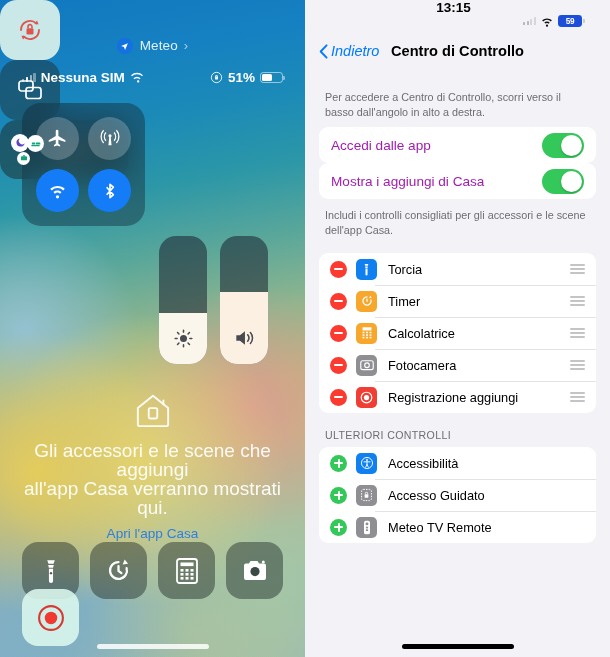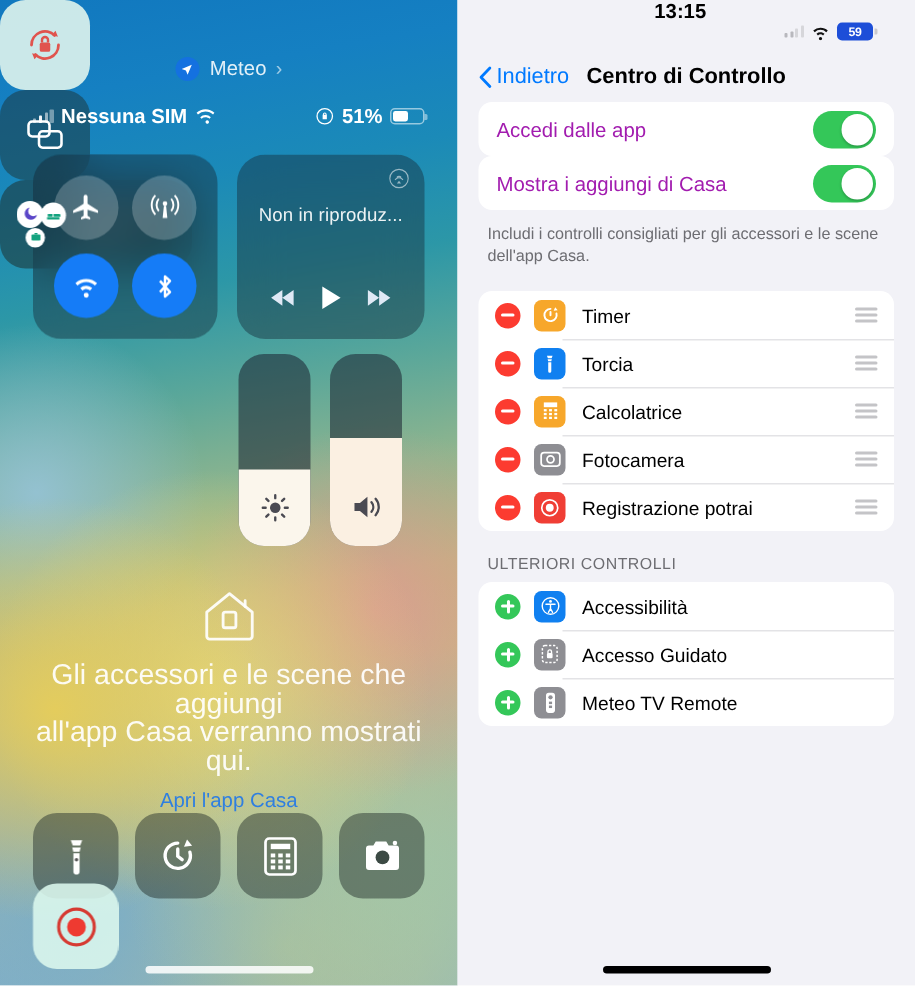--- a/index.html
+++ b/index.html
@@ -122,21 +122,21 @@
   .sig-d i { width:2.3px; background:#b8b8bd; border-radius:.6px; display:block; }
   .sig-d i:nth-child(1){height:3px} .sig-d i:nth-child(2){height:4.5px}
   .sig-d i:nth-child(3){height:6px;background:#d6d6da} .sig-d i:nth-child(4){height:8px;background:#d6d6da}
   .batt-g { width:24px; height:12px; border-radius:3.4px; background:#1d4ed8; position:relative;
             display:flex; align-items:center; justify-content:center; }
   .batt-g::after { content:""; position:absolute; right:-3px; top:3.5px; width:1.9px; height:4.6px;
                    background:#c9c9ce; border-radius:0 1px 1px 0; }
   .batt-g span { font-size:8.2px; font-weight:700; color:#fff; letter-spacing:-.2px; }
 
   .st-nav { height: 34px; display:flex; align-items:center; padding: 0 14px; position: relative; }
-  .st-back { display:flex; align-items:center; gap:3px; color:#007aff; font-size:14.5px; }
+  .st-back { display:flex; align-items:center; gap:3px; color:#007aff; font-size:14.5px;font-style:italic; }
   .st-title { position:absolute; left:0; width:100%; text-align:center; font-size:14.6px;
               font-weight:700; color:#000; pointer-events:none; }
 
   .st-scroll { padding: 0 14px; }
   .st-foot { color: #6d6d72; font-size: 10.8px; line-height: 14.5px; padding: 22px 6px 8px 6px; }
   .st-foot.tight { padding-top: 9px; padding-bottom: 16px; }
   .st-header { color: #6d6d72; font-size: 10.6px; letter-spacing: .35px;
                padding: 16px 6px 6px 6px; text-transform: uppercase; }
 
   .card { background:#fff; border-radius: 9px; overflow:hidden; }
@@ -230,47 +230,20 @@
             </svg>
           </div>
           <div class="cbtn blue">
             <svg width="20" height="20" viewBox="0 0 24 24">
                 <path fill="none" stroke="#fff" stroke-width="2" stroke-linejoin="round" d="M8 7.5l8 9L12 20V4l4 3.5-8 9"></path>
               </svg>
           </div>
         </div>
       </div>
 
-      <div class="mod mod-media">
-        <span class="media-air">
-          <svg width="14" height="14" viewBox="0 0 24 24">
-              <circle cx="12" cy="12" r="10.5" fill="none" stroke="#fff" stroke-width="1.3"></circle>
-              <path fill="none" stroke="#fff" stroke-width="1.3" d="M7.5 13.5a5.5 5.5 0 019 0M9.6 10.8a3 3 0 014.8 0"></path>
-              <path fill="#fff" d="M12 14.5l2.4 3.2H9.6z"></path>
-            </svg>
-        </span>
-        <div class="media-title">Non in riproduz...</div>
-        <div class="media-ctrl">
-          <span>
-            <svg width="18" height="13" viewBox="0 0 24 16">
-                <path fill="#dfe9f5" d="M11 8l10-7v14zM1 8l10-7v14z"></path>
-              </svg>
-          </span>
-          <span>
-            <svg width="15" height="17" viewBox="0 0 16 18">
-                <path fill="#fff" d="M2 1l13 8-13 8z"></path>
-              </svg>
-          </span>
-          <span>
-            <svg width="18" height="13" viewBox="0 0 24 16">
-                <path fill="#dfe9f5" d="M13 8L3 1v14zM23 8L13 1v14z"></path>
-              </svg>
-          </span>
-        </div>
-      </div>
 
       <div class="mod-rot">
         <svg width="30" height="30" viewBox="0 0 24 24">
           <path fill="none" stroke="#e0544e" stroke-width="1.5" stroke-linecap="round" d="M19.2 12a7.2 7.2 0 01-12.3 5.1M4.8 12a7.2 7.2 0 0112.3-5.1"></path>
           <path fill="#e0544e" d="M17.6 4.4l1.3 3.2-3.3-.9zM6.4 19.6l-1.3-3.2 3.3.9z"></path>
           <rect x="9.2" y="10.6" width="5.6" height="5" rx="1" fill="#e0544e"></rect>
           <path fill="none" stroke="#e0544e" stroke-width="1.3" d="M10.4 10.6V9.3a1.6 1.6 0 013.2 0v1.3"></path>
         </svg>
       </div>
 
@@ -421,20 +394,21 @@
         <svg width="9" height="15" viewBox="0 0 10 17">
             <path fill="none" stroke="#007aff" stroke-width="2.1" stroke-linecap="round" stroke-linejoin="round" d="M8.5 1.5L1.8 8.5l6.7 7"></path>
           </svg>
         <span>Indietro</span>
       </span>
       <span class="st-title">Centro di Controllo</span>
     </div>
 
     <div class="st-scroll">
 
+      <div class="st-foot">Per accedere a Centro di Controllo, scorri verso il basso dall'angolo in alto a destra.</div>
 
       <div class="card">
         <div class="row">
           <span class="lab">Accedi dalle app</span>
           <span class="toggle">
               <span class="knob"></span>
             </span>
         </div>
       </div>
 
@@ -447,45 +421,45 @@
         </div>
       </div>
       <div class="st-foot tight">Includi i controlli consigliati per gli accessori e le scene dell'app Casa.</div>
 
       <div class="card">
 
         <div class="lrow">
           <span class="circ minus">
               <span class="bar"></span>
             </span>
+          <span class="appico" style="background:#1080f0">
+            <svg width="13" height="13" viewBox="0 0 24 24">
+                <path fill="#fff" d="M8.5 2h7l-1.2 3.2H9.7zM9.4 6.4h5.2L13.9 9H10zM10.1 10h3.8v11.2a1.9 1.9 0 01-3.8 0z"></path>
+              </svg>
+          </span>
+          <span class="lab">Torcia</span>
+          <span class="grip">
+              <i></i>
+              <i></i>
+              <i></i>
+            </span>
+        </div>
+
+        <div class="lrow">
+          <span class="circ minus">
+              <span class="bar"></span>
+            </span>
           <span class="appico" style="background:#f7a72b">
             <svg width="14" height="14" viewBox="0 0 24 24">
                 <path fill="none" stroke="#fff" stroke-width="2.2" stroke-linecap="round" d="M12 5a7 7 0 106.8 5.2"></path>
                 <path fill="#fff" d="M17.4 3l2.8 3.6-4.6.5z"></path>
                 <path fill="none" stroke="#fff" stroke-width="2.2" stroke-linecap="round" d="M12 8.6v3.8"></path>
               </svg>
           </span>
           <span class="lab">Timer</span>
-          <span class="grip">
-              <i></i>
-              <i></i>
-              <i></i>
-            </span>
-        </div>
-
-        <div class="lrow">
-          <span class="circ minus">
-              <span class="bar"></span>
-            </span>
-          <span class="appico" style="background:#1080f0">
-            <svg width="13" height="13" viewBox="0 0 24 24">
-                <path fill="#fff" d="M8.5 2h7l-1.2 3.2H9.7zM9.4 6.4h5.2L13.9 9H10zM10.1 10h3.8v11.2a1.9 1.9 0 01-3.8 0z"></path>
-              </svg>
-          </span>
-          <span class="lab">Torcia</span>
           <span class="grip">
               <i></i>
               <i></i>
               <i></i>
             </span>
         </div>
 
         <div class="lrow">
           <span class="circ minus">
               <span class="bar"></span>
@@ -535,21 +509,21 @@
         <div class="lrow">
           <span class="circ minus">
               <span class="bar"></span>
             </span>
           <span class="appico" style="background:#f03e35">
             <svg width="15" height="15" viewBox="0 0 24 24">
                 <circle cx="12" cy="12" r="8.5" fill="none" stroke="#fff" stroke-width="1.8"></circle>
                 <circle cx="12" cy="12" r="4.2" fill="#fff"></circle>
               </svg>
           </span>
-          <span class="lab">Registrazione potrai</span>
+          <span class="lab">Registrazione aggiungi</span>
           <span class="grip">
               <i></i>
               <i></i>
               <i></i>
             </span>
         </div>
       </div>
 
       <div class="st-header">ULTERIORI CONTROLLI</div>
       <div class="card">

